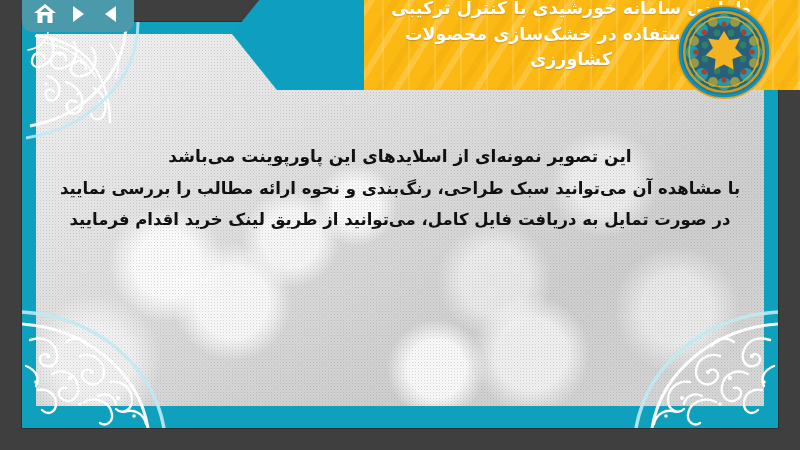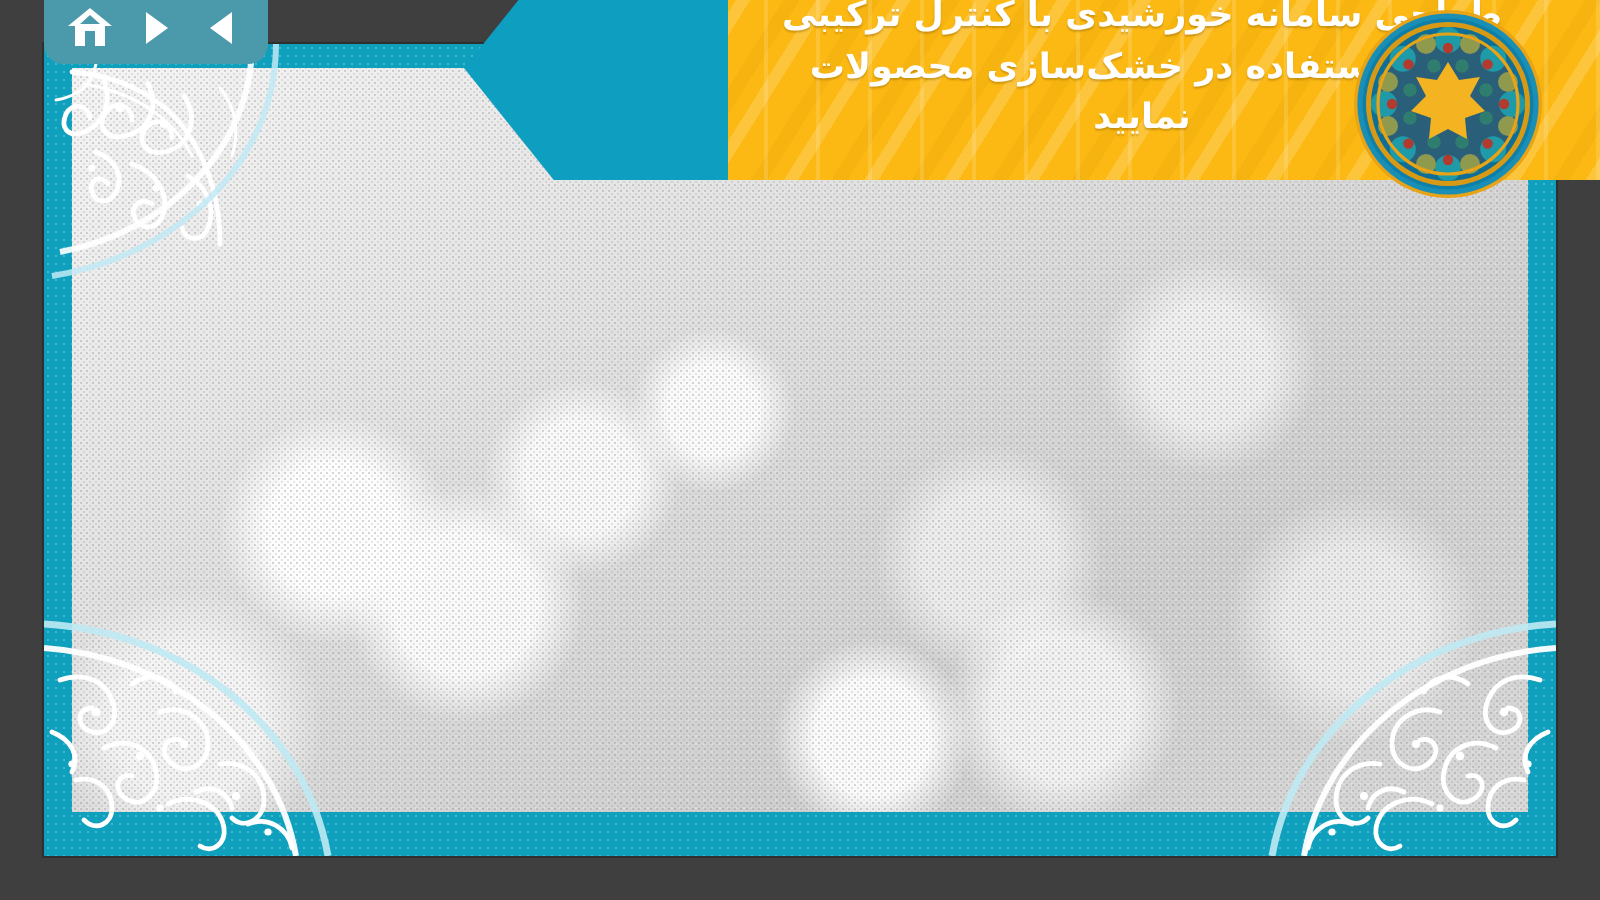--- a/index.html
+++ b/index.html
@@ -254,30 +254,35 @@
         <circle cx="26" cy="78" r="2.2"></circle>
           <circle cx="48" cy="100" r="2.2"></circle>
         <circle cx="70" cy="94" r="2"></circle>
           <circle cx="96" cy="120" r="2"></circle>
         <circle cx="58" cy="126" r="1.8"></circle>
           <circle cx="112" cy="138" r="1.8"></circle>
         <circle cx="14" cy="104" r="1.8"></circle>
       </g>
     </svg>
 
+    <div id="body-text">
+      <div class="body-line l1">این تصویر نمونه‌ای از اسلایدهای این پاورپوینت می‌باشد</div>
+      <div class="body-line">با مشاهده آن می‌توانید سبک طراحی، رنگ‌بندی و نحوه ارائه مطالب را بررسی نمایید</div>
+      <div class="body-line">در صورت تمایل به دریافت فایل کامل، می‌توانید از طریق لینک خرید اقدام فرمایید</div>
+    </div>
 
   </div>
 
   <div id="header-band">
     <div id="yellow-band"></div>
     <div id="teal-arrow"></div>
     <div id="title-stack">
       <div class="title-line">طراحی سامانه خورشیدی با کنترل ترکیبی</div>
       <div class="title-line">برای استفاده در خشک‌سازی محصولات</div>
-      <div class="title-line">نمایید</div>
+      <div class="title-line">کشاورزی</div>
     </div>
   </div>
 
   <svg id="medallion" viewBox="0 0 100 100">
     <circle cx="50" cy="50" r="47" fill="#e8a317"></circle>
     <circle cx="50" cy="50" r="44" fill="#0e7fa8"></circle>
     <circle cx="50" cy="50" r="41" fill="#d89a14"></circle>
     <circle cx="50" cy="50" r="38.5" fill="#0d6f95"></circle>
     <circle cx="50" cy="50" r="35" fill="#2a5f7a"></circle>
     <g>

